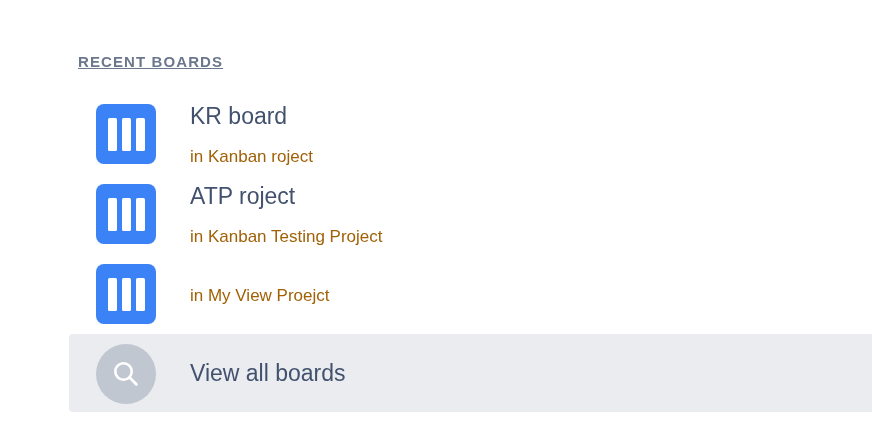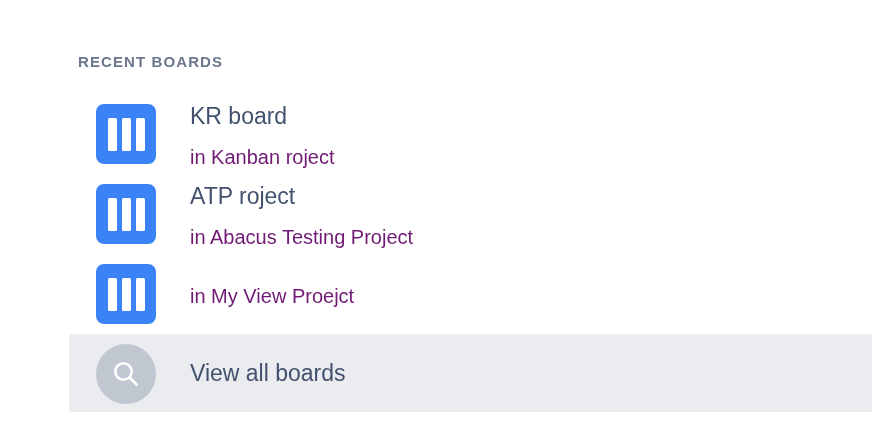--- a/index.html
+++ b/index.html
@@ -27,20 +27,21 @@
   .section-header {
     position: absolute;
     left: 78px;
     top: 52px;
     font-size: 15px;
     font-weight: bold;
     letter-spacing: 1.1px;
     color: #6b778c;
     line-height: 20px;
     white-space: nowrap;
+    text-decoration: underline;
   }
 
   .board-list {
     position: absolute;
     left: 0;
     top: 96px;
     width: 872px;
   }
 
   .board-item {
@@ -82,22 +83,22 @@
   }
 
   .board-title {
     font-size: 23px;
     color: #42526e;
     line-height: 30px;
     white-space: nowrap;
   }
 
   .board-subtitle {
-    font-size: 20px;
-    color: #701a75;
+    font-size: 17px;
+    color: #a16207;
     line-height: 28px;
     white-space: nowrap;
   }
 
   .view-all-row {
     position: absolute;
     left: 69px;
     top: 334px;
     width: 803px;
     height: 78px;
@@ -152,21 +153,21 @@
     </div>
 
     <div class="board-item">
       <div class="board-icon">
         <div class="bar"></div>
         <div class="bar"></div>
         <div class="bar"></div>
       </div>
       <div class="board-text">
         <div class="board-title">ATP roject</div>
-        <div class="board-subtitle">in Abacus Testing Project</div>
+        <div class="board-subtitle">in Kanban Testing Project</div>
       </div>
     </div>
 
     <div class="board-item">
       <div class="board-icon">
         <div class="bar"></div>
         <div class="bar"></div>
         <div class="bar"></div>
       </div>
       <div class="board-text">

